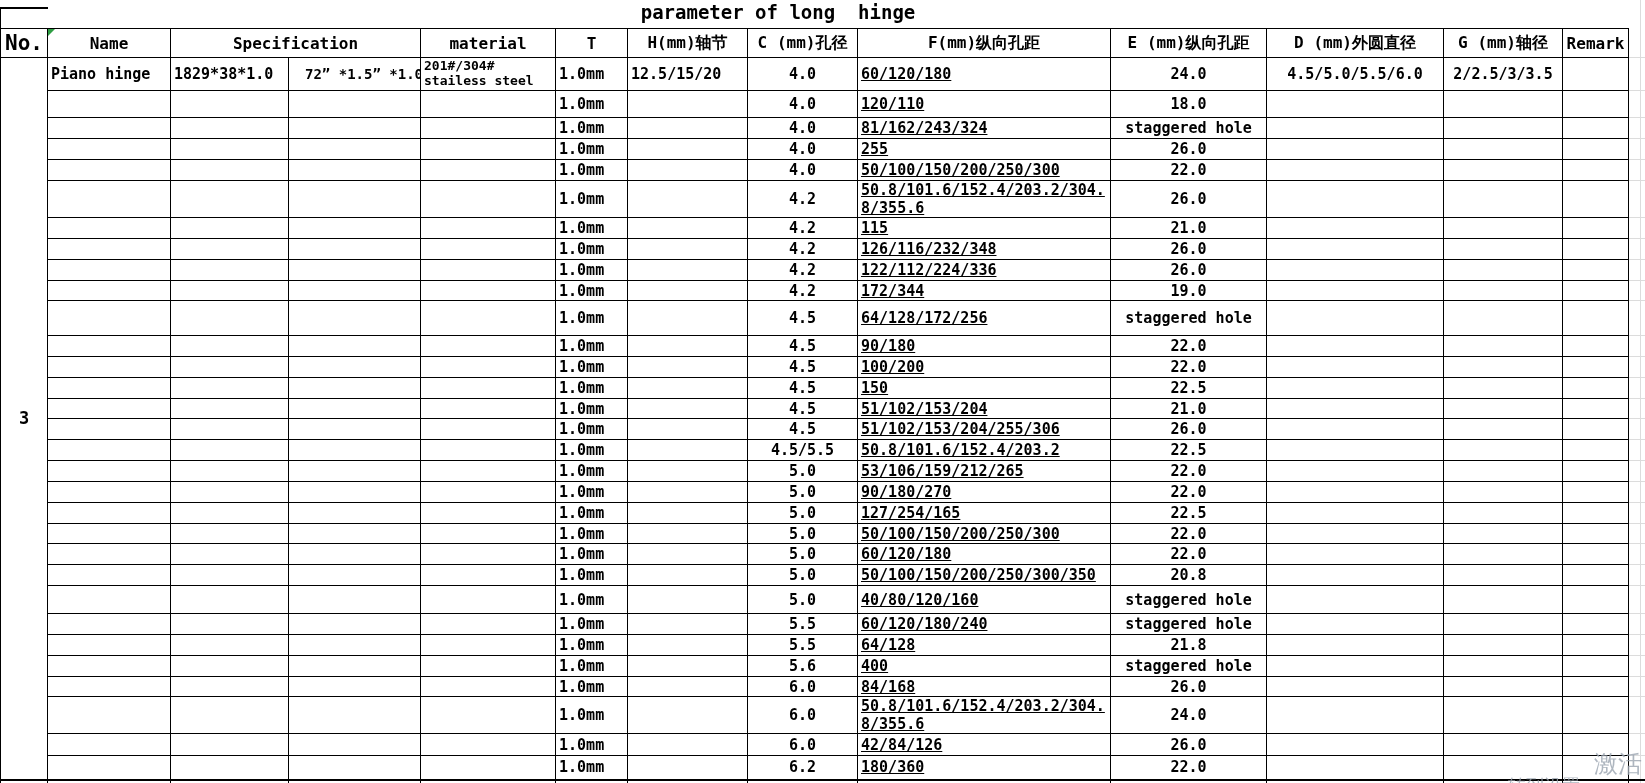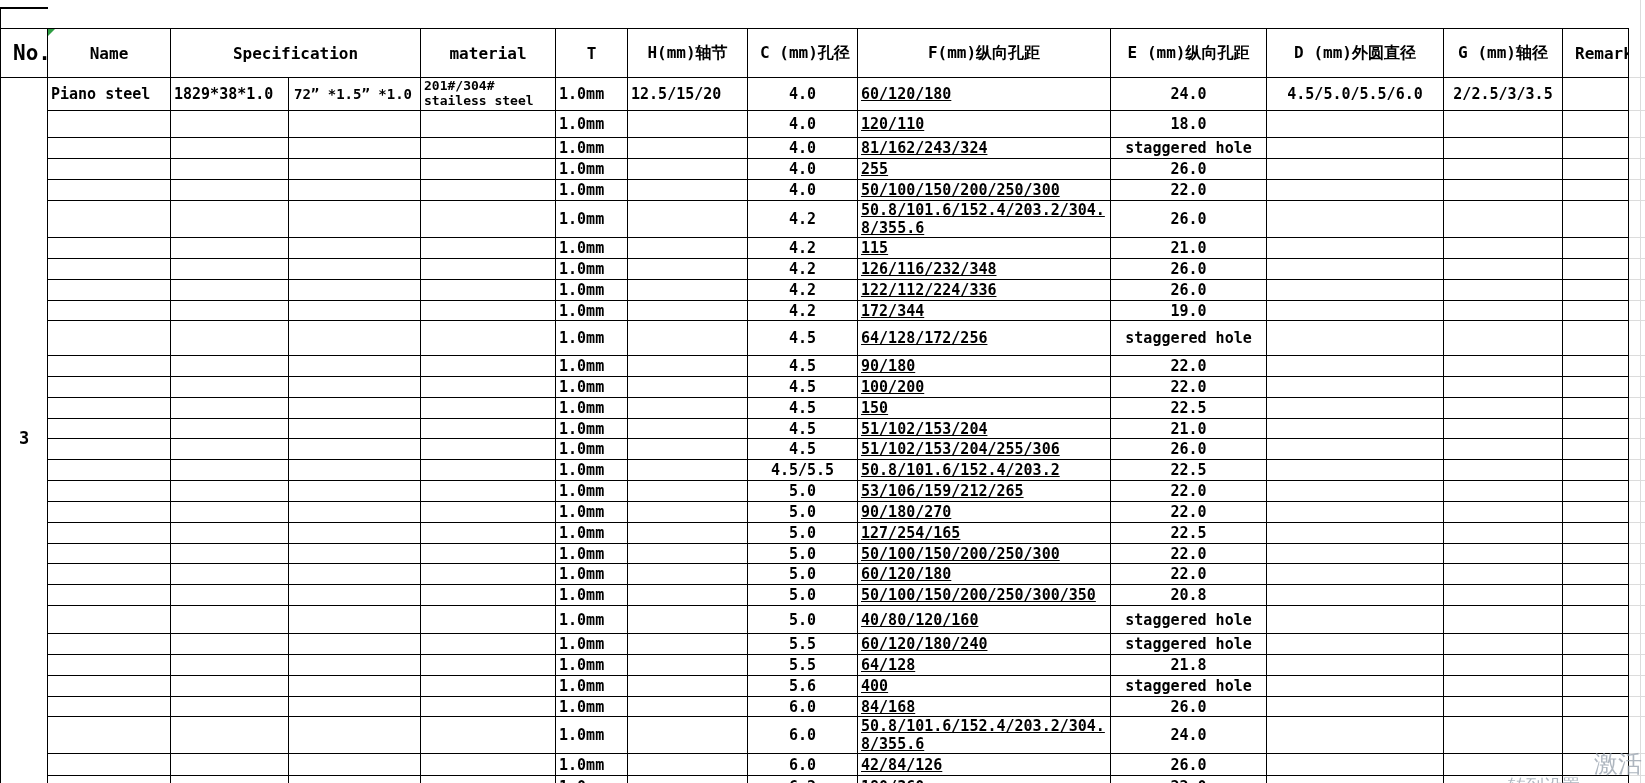--- a/index.html
+++ b/index.html
@@ -16,42 +16,43 @@
   .stub-h{position:absolute;left:0;top:7px;width:48px;height:2px;background:#000;}
   .stub-v{position:absolute;left:0;top:7px;width:1px;height:21px;background:#000;}
   
   .err-tri{position:absolute;left:48px;top:29px;width:0;height:0;
     border-top:7px solid #2f9e44;border-right:7px solid transparent;}
   
   .gridline-v{position:absolute;left:1640px;top:0;width:1px;height:783px;background:#dcdcdc;}
   table{position:absolute;top:28px;left:0;border-collapse:collapse;table-layout:fixed;width:1645px;background:transparent;}
   td,th{border:1px solid #000;padding:0 3px;font-size:15px;overflow:hidden;
     white-space:nowrap;text-align:left;vertical-align:middle;background:transparent;}
-  th{font-size:16px;text-align:center;padding:12px;font-weight:bold;}
+  th{font-size:16px;text-align:center;padding:2px;font-weight:bold;}
   th.no-h{font-size:21px;}
   td.center{text-align:center;padding:0;}
   td.mat{font-size:13px;white-space:pre-line;line-height:1.15;}
   td.brk{white-space:normal;word-break:break-all;line-height:1.2;text-decoration:underline;}
-  td.sp2{font-size:14px;padding:0 5px;}
+  td.sp2{font-size:14px;padding:0 16px;}
   td.no-cell{text-align:center;font-size:17px;border-bottom:2px solid #000;}
   tr.last td{border-bottom:2px solid #000;}
   td.filler,th.filler{border-top:none;border-right:none;border-left:1px solid #000;
     border-bottom:1px solid #dcdcdc;}
   tr.partial td{border-bottom:none;}
   tr.partial td.filler{border-bottom:none;}
   
   .wm{position:absolute;color:#9aa4b0;opacity:.8;font-weight:normal;
     font-family:"DejaVu Sans","Liberation Sans",sans-serif;white-space:nowrap;}
   .wm1{left:1594px;top:748px;font-size:24px;}
   .wm2{left:1508px;top:774px;font-size:18px;}
 </style>
 </head>
 <body>
 
 <div class="canvas">
+  <div class="sheet-title">parameter of long  hinge</div>
   <div class="stub-h"></div>
   <div class="stub-v"></div>
   <div class="err-tri"></div>
   <div class="gridline-v"></div>
 
   <table id="sheet-table">
       <colgroup>
         <col style="width: 47px;">
         <col style="width: 123px;">
         <col style="width: 118px;">
@@ -80,21 +81,21 @@
           <th>E (mm)纵向孔距</th>
           <th>D (mm)外圆直径</th>
           <th>G (mm)轴径</th>
           <th>Remark</th>
           <th class="filler"></th>
         </tr>
       </thead>
       <tbody>
         <tr style="height: 33px;">
           <td rowspan="31" class="no-cell">3</td>
-          <td class="">Piano steel</td>
+          <td class="">Piano hinge</td>
           <td class="">1829*38*1.0</td>
           <td class="sp2">72” *1.5” *1.0</td>
           <td class="mat">201#/304#
 stailess steel</td>
           <td class="">1.0mm</td>
           <td class="">12.5/15/20</td>
           <td class="center">4.0</td>
           <td class="brk">60/120/180</td>
           <td class="center">24.0</td>
           <td class="center">4.5/5.0/5.5/6.0</td>

